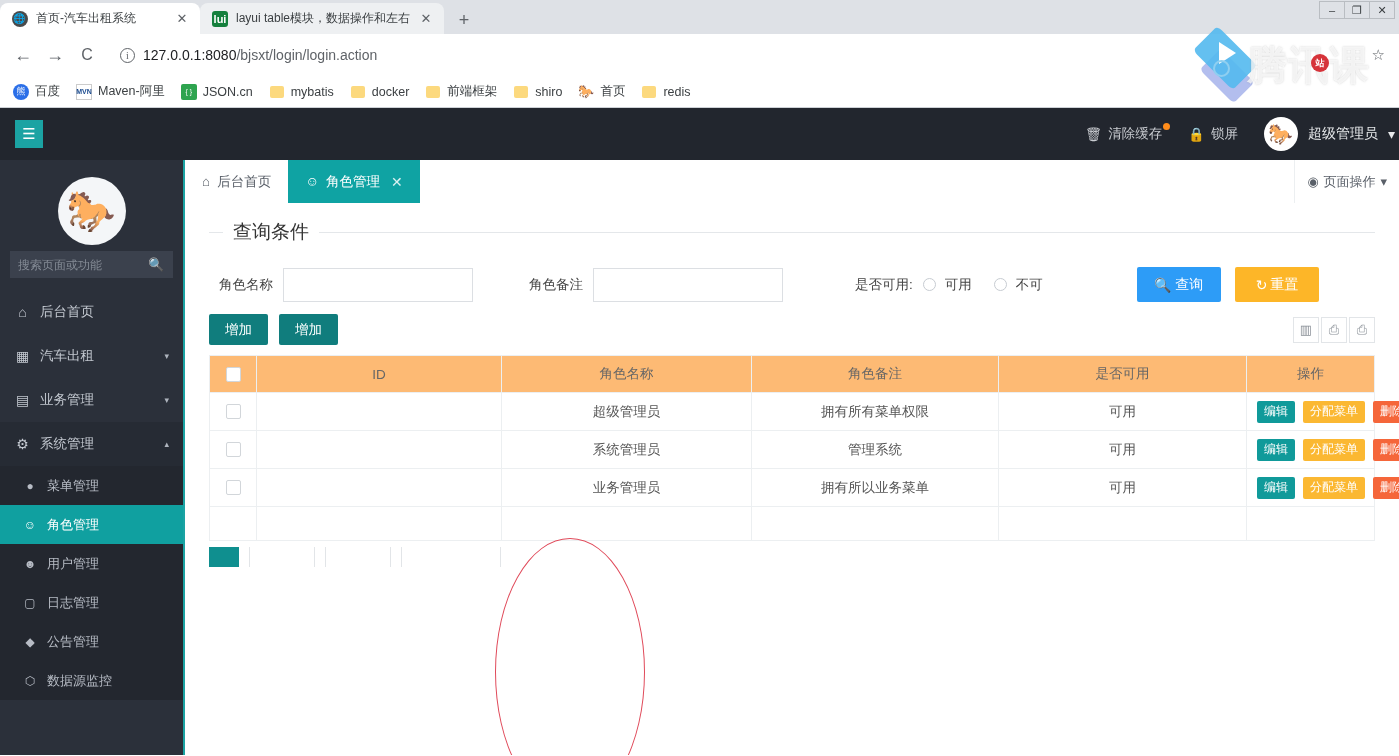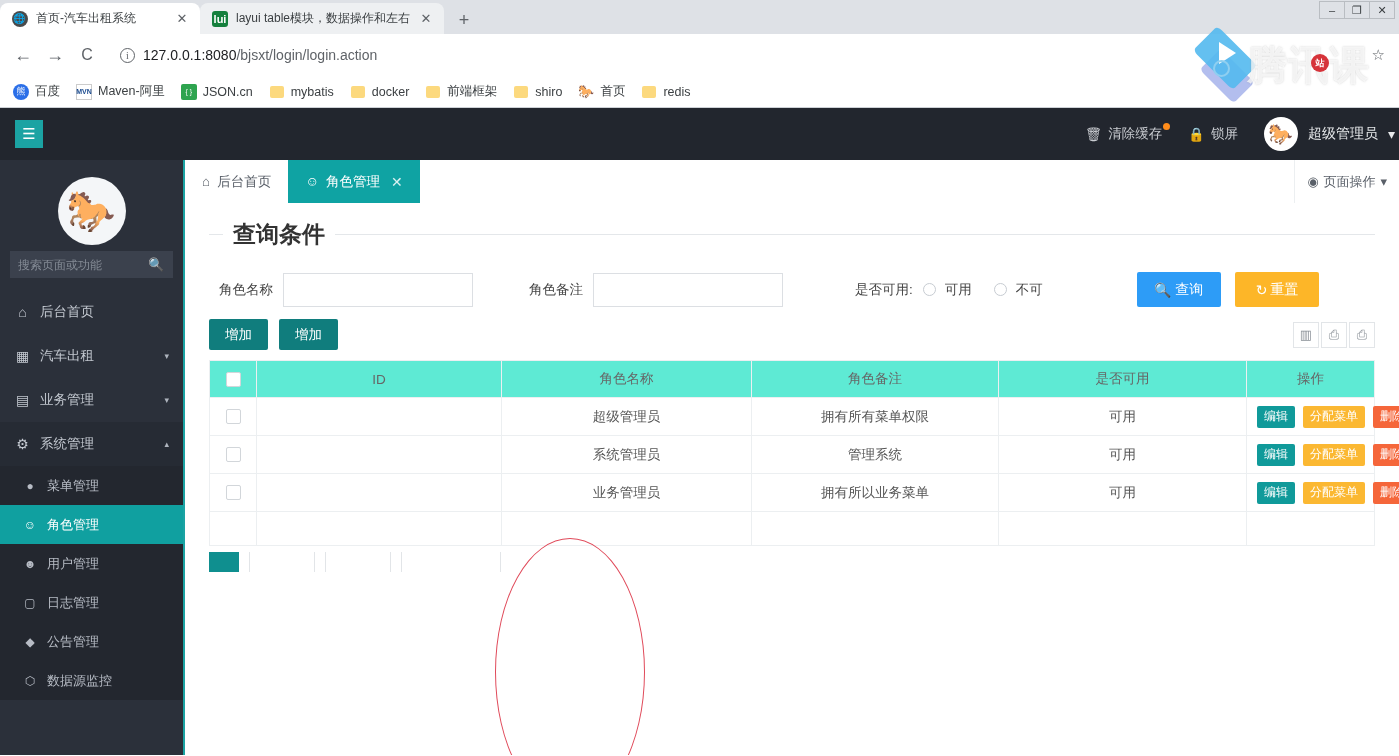--- a/index.html
+++ b/index.html
@@ -227,21 +227,21 @@
   }
 
   .content { background: #fff; height: 552px; overflow: hidden; }
 
   
   .query-box { padding: 16px 24px 0 24px; }
   .fieldset {
     border: none; position: relative; padding: 0;
   }
   .legend-row { display: flex; align-items: center; gap: 10px; }
-  .legend-txt { font-size: 23px; color: #333; white-space: nowrap; font-weight: bold; }
+  .legend-txt { font-size: 19px; color: #333; white-space: nowrap; }
   .legend-line { flex: 1; height: 1px; background: #e4e7ea; }
   .legend-dash { width: 14px; height: 1px; background: #e4e7ea; }
 
   .form-row {
     display: flex; align-items: center; margin-top: 22px; padding-left: 10px;
   }
   .f-label { font-size: 13.5px; color: #444; margin-right: 10px; white-space: nowrap; }
   .f-input {
     width: 190px; height: 34px; border: 1px solid #dcdfe3; background: #fff;
     outline: none; font-size: 13px; padding: 0 8px;
@@ -281,21 +281,21 @@
     font-size: 13px; color: #8a9097; cursor: pointer;
   }
 
   
   .tbl-wrap { padding: 0 24px; }
   table.dt { width: 100%; border-collapse: collapse; table-layout: fixed; }
   table.dt th, table.dt td {
     border: 1px solid #eceff1; font-size: 13.5px; text-align: center;
     color: #5f646b; height: 38px; padding: 0 4px; font-weight: normal;
   }
-  table.dt thead th { background: #5eead4; color: #666; height: 37px; }
+  table.dt thead th { background: #fdba74; color: #666; height: 37px; }
   table.dt td { color: #555; }
   .col-ck  { width: 47px; }
   .col-id  { width: 245px; }
   .col-nm  { width: 250px; }
   .col-rm  { width: 247px; }
   .col-av  { width: 248px; }
   .ckbox {
     width: 15px; height: 15px; border: 1px solid #d2d6da; background: #fff;
     display: inline-block; border-radius: 2px; cursor: pointer; vertical-align: middle;
   }

